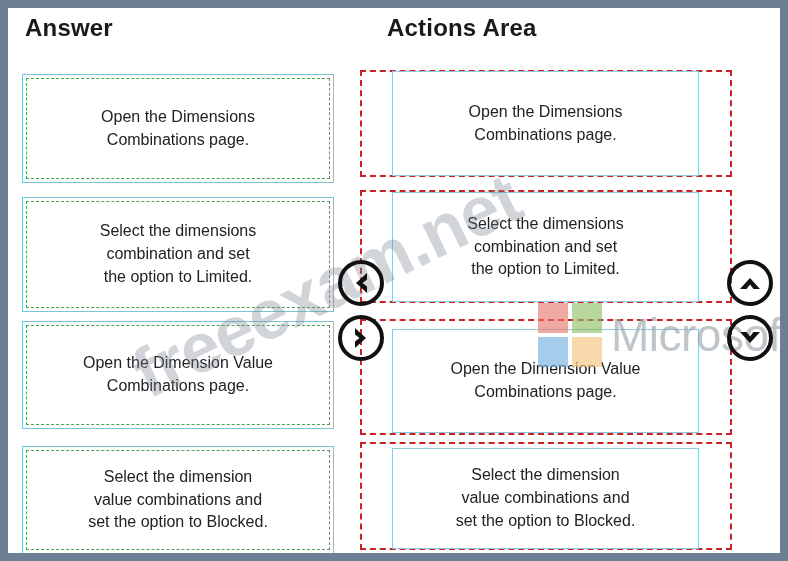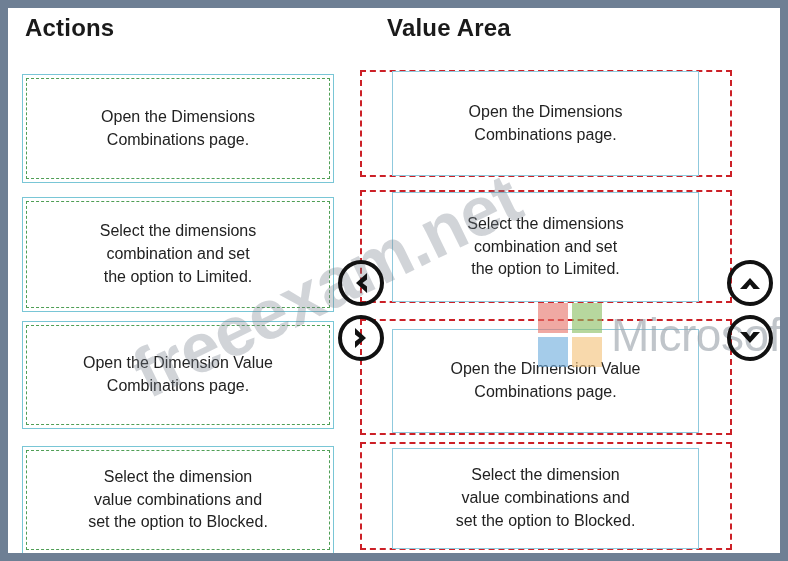--- a/index.html
+++ b/index.html
@@ -134,23 +134,23 @@
     font-family: "Liberation Sans", sans-serif;
     letter-spacing: -0.5px;
     white-space: nowrap;
   }
 </style>
 </head>
 <body>
 
 <div id="page">
 
-  <div id="heading-actions" class="heading">Actions</div>
-
-  <div id="heading-answer" class="heading">Value Area</div>
+  <div id="heading-actions" class="heading">Answer</div>
+
+  <div id="heading-answer" class="heading">Actions Area</div>
 
   <div class="action-card" style="left:14px; top:66px; width:312px; height:109px;">
     <span class="inner-dash"></span>
     <span class="card-text">Open the Dimensions
 Combinations page.</span>
   </div>
 
   <div class="action-card" style="left:14px; top:189px; width:312px; height:115px;">
     <span class="inner-dash"></span>
     <span class="card-text">Select the dimensions

